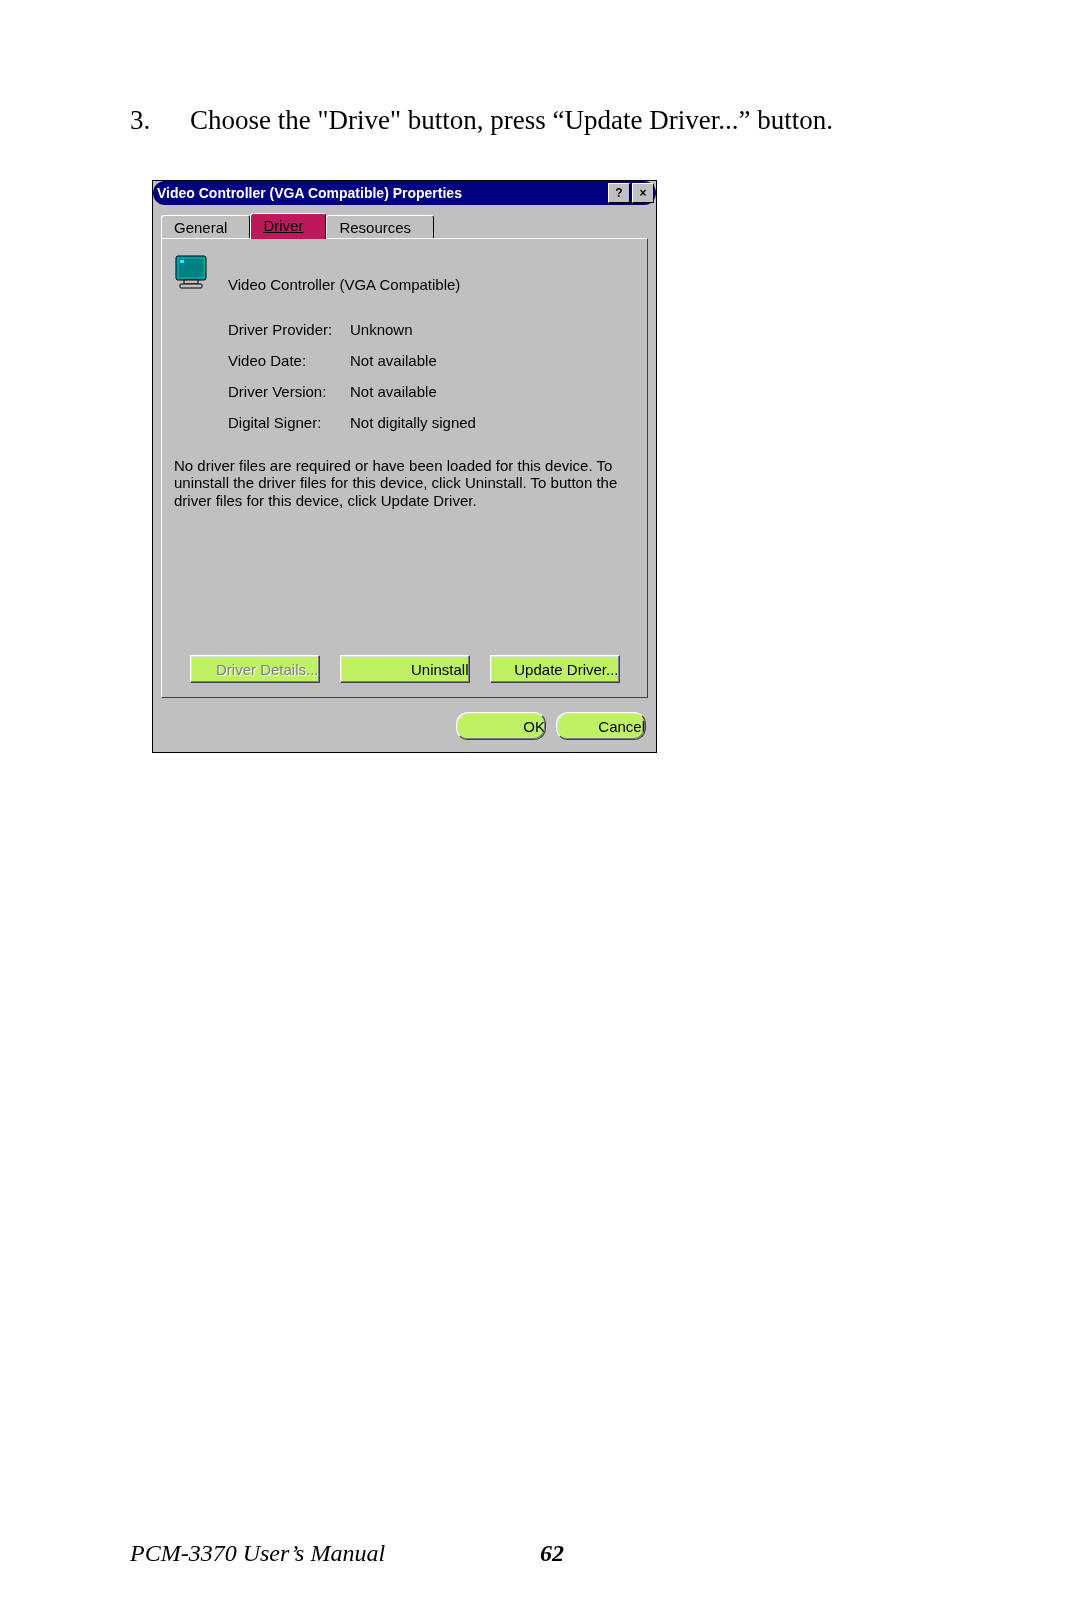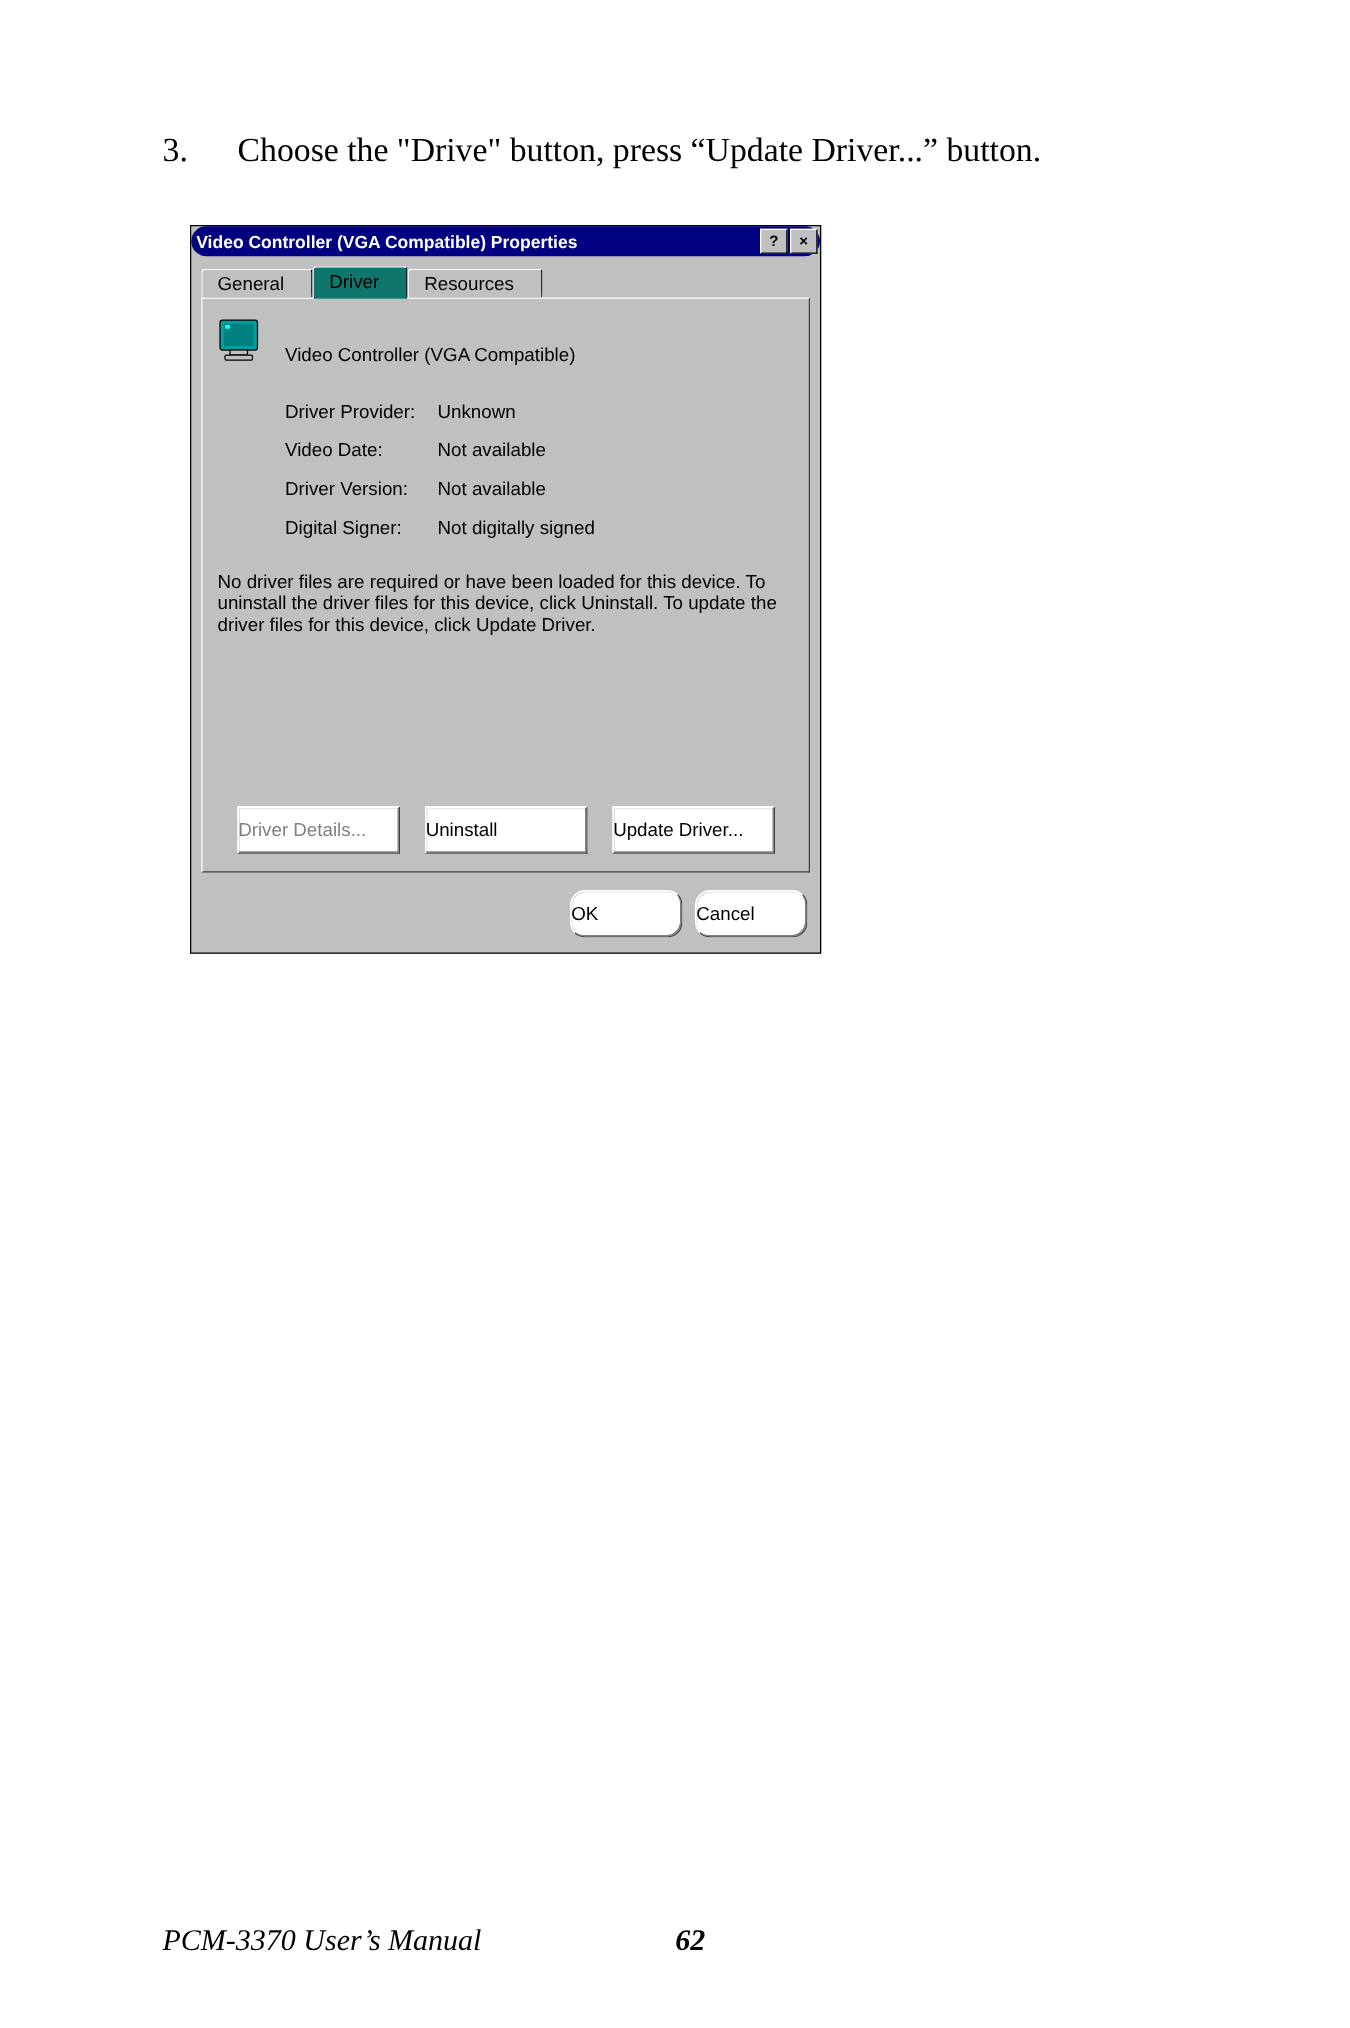--- a/index.html
+++ b/index.html
@@ -104,22 +104,23 @@
     border-radius: 3px 3px 0 0;
     cursor: default;
   }
   .tab.inactive {
     margin-top: 2px;
     background: #c0c0c0;
   }
   .tab.active {
     z-index: 5;
     margin-bottom: -1px;
-    background: #0f766e;
+    background: #be185d;
     padding-bottom: 3px;
+    text-decoration: underline;
   }
 
   .tab-body {
     margin: 0 8px 8px 8px;
     background: #c0c0c0;
     border: 1px solid #000;
     border-top-color: #fff;
     border-left-color: #fff;
     border-right-color: #404040;
     border-bottom-color: #404040;
@@ -170,31 +171,31 @@
     left: 0;
     right: 0;
     display: flex;
     justify-content: center;
     gap: 20px;
     padding: 0 12px;
   }
 
   .win-btn {
     min-width: 130px;
-    height: 38px;
+    height: 28px;
     box-sizing: border-box;
-    background: #ffffff;
+    background: #bef264;
     border: 1px solid #000;
     border-top-color: #fff;
     border-left-color: #fff;
     border-right-color: #404040;
     border-bottom-color: #404040;
     font-size: 15px;
     font-family: inherit;
-    text-align: left;
+    text-align: right;
     padding: 0;
     cursor: default;
     box-shadow: inset -1px -1px 0 #808080, inset 1px 1px 0 #dfdfdf;
   }
   .win-btn.disabled {
     color: #808080;
     text-shadow: 1px 1px 0 #ffffff;
   }
   .win-btn.small {
     min-width: 90px;
@@ -272,21 +273,21 @@
         <span>Video Date:</span>
         <span>Not available</span>
 
         <span>Driver Version:</span>
         <span>Not available</span>
 
         <span>Digital Signer:</span>
         <span>Not digitally signed</span>
       </div>
 
-      <div class="info-text">No driver files are required or have been loaded for this device. To uninstall the driver files for this device, click Uninstall. To update the driver files for this device, click Update Driver.</div>
+      <div class="info-text">No driver files are required or have been loaded for this device. To uninstall the driver files for this device, click Uninstall. To button the driver files for this device, click Update Driver.</div>
 
       <div class="action-row">
         <button class="win-btn disabled">Driver Details...</button>
         <button class="win-btn">Uninstall</button>
         <button class="win-btn">Update Driver...</button>
       </div>
     </div>
 
     <div class="dialog-footer">
       <button class="win-btn small">OK</button>

